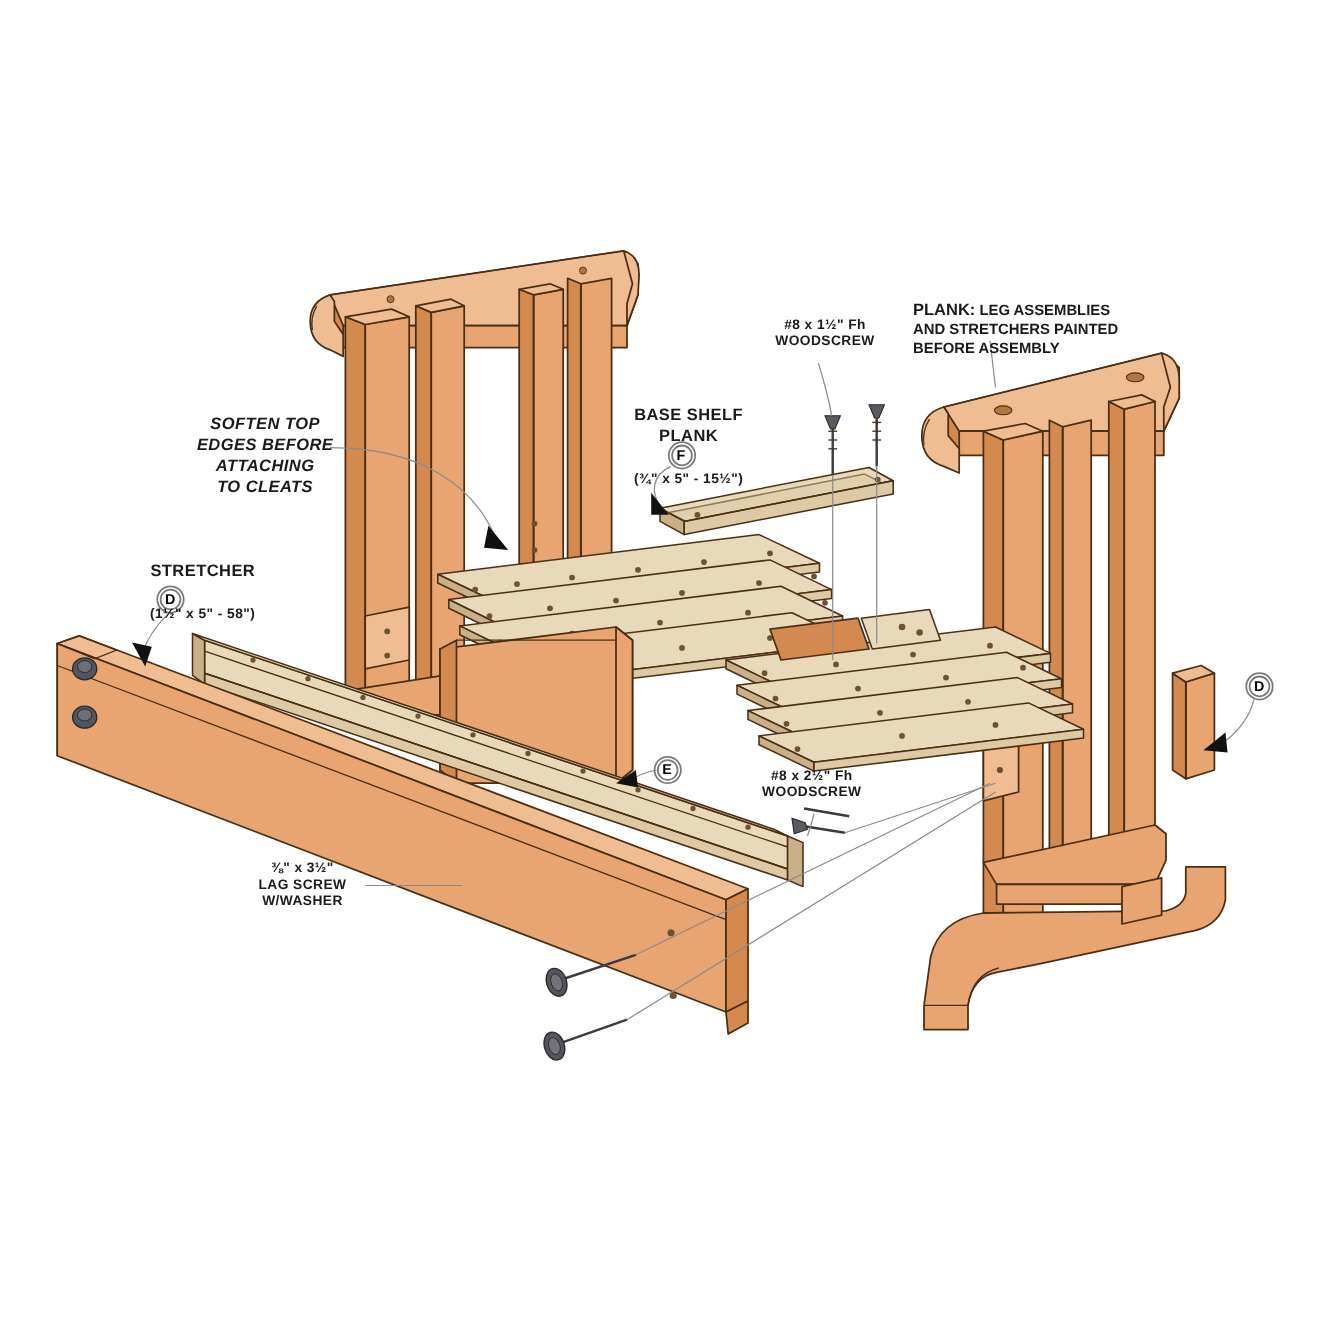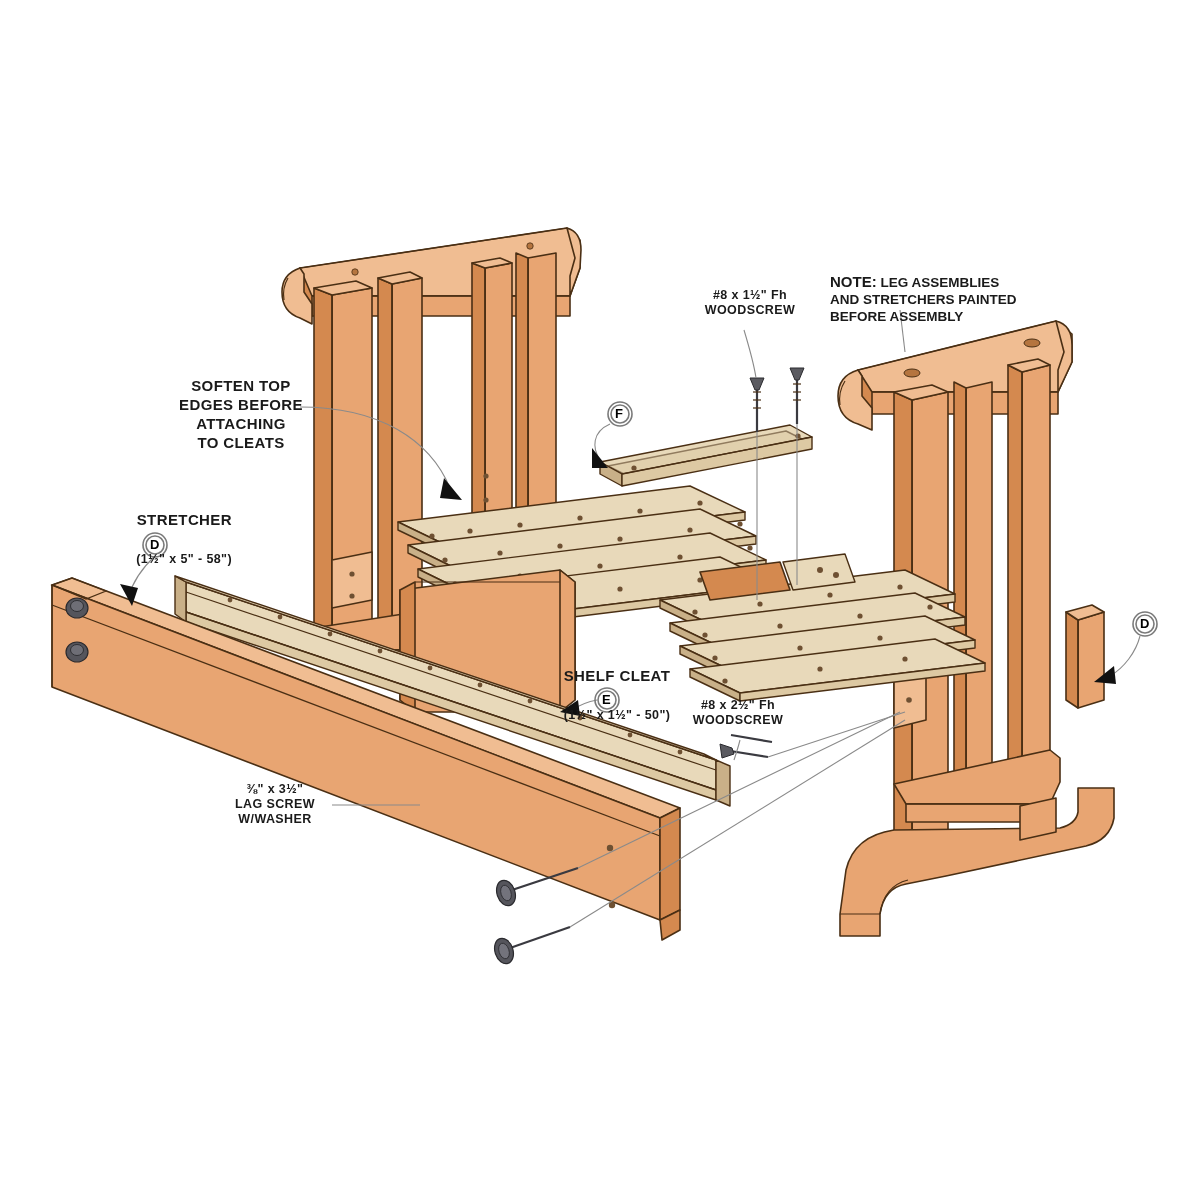--- a/index.html
+++ b/index.html
@@ -398,52 +398,53 @@
   <g>
     <circle cx="607" cy="700" r="12" class="bubc"></circle>
     <circle cx="607" cy="700" r="9" class="bubc" stroke-width="1.1"></circle>
   </g>
   <g>
     <circle cx="1145" cy="624" r="12" class="bubc"></circle>
     <circle cx="1145" cy="624" r="9" class="bubc" stroke-width="1.1"></circle>
   </g>
 </svg>
 
-<div class="lbl" style="left:176px;top:358px;width:130px;">
+<div class="lbl" style="left:176px;top:358px;width:130px;font-style:italic;">
   <span class="ttl">SOFTEN TOP
 EDGES BEFORE
 ATTACHING
 TO CLEATS</span>
 </div>
 
 <div class="lbl" style="left:82px;top:492px;width:150px;text-align:right;">
   <span class="ttl">STRETCHER</span><br>
   <span class="dim">(1½" x 5" - 58")</span>
 </div>
 <div class="bub" style="position:absolute;left:150px;top:537px;">D</div>
 
+<div class="lbl" style="left:546px;top:350px;width:160px;">
+  <span class="ttl">BASE SHELF
+PLANK</span><br>
+  <span class="dim">(¾" x 5" - 15½")</span>
+</div>
 <div class="bub" style="position:absolute;left:615px;top:406px;">F</div>
 
-<div class="lbl" style="left:534px;top:648px;width:166px;">
-  <span class="ttl">SHELF CLEAT</span><br>
-  <span class="dim">(1½" x 1½" - 50")</span>
-</div>
 <div class="bub" style="position:absolute;left:602px;top:692px;">E</div>
 
 <div class="bub" style="position:absolute;left:1140px;top:616px;">D</div>
 
 <div class="lbl sm" style="left:684px;top:288px;width:132px;">#8 x 1½" Fh
 WOODSCREW</div>
 
 <div class="lbl sm" style="left:668px;top:698px;width:140px;">#8 x 2½" Fh
 WOODSCREW</div>
 
 <div class="lbl sm" style="left:212px;top:782px;width:126px;">⅜" x 3½"
 LAG SCREW
 W/WASHER</div>
 
 <div class="note" style="left:830px;top:256px;width:260px;">
-  <b>NOTE:</b><span> LEG ASSEMBLIES
+  <b>PLANK:</b><span> LEG ASSEMBLIES
 AND STRETCHERS PAINTED
 BEFORE ASSEMBLY</span>
 </div>
 
 </div>
 
 </body></html>

